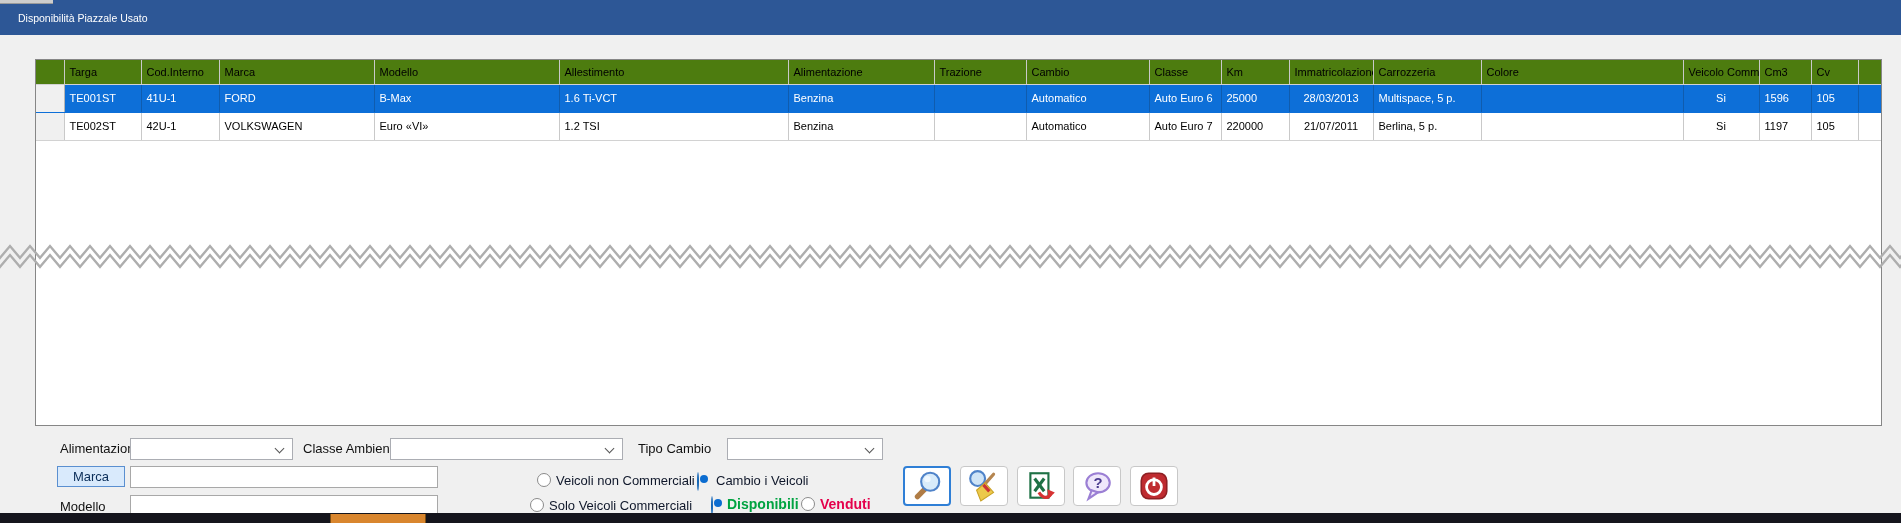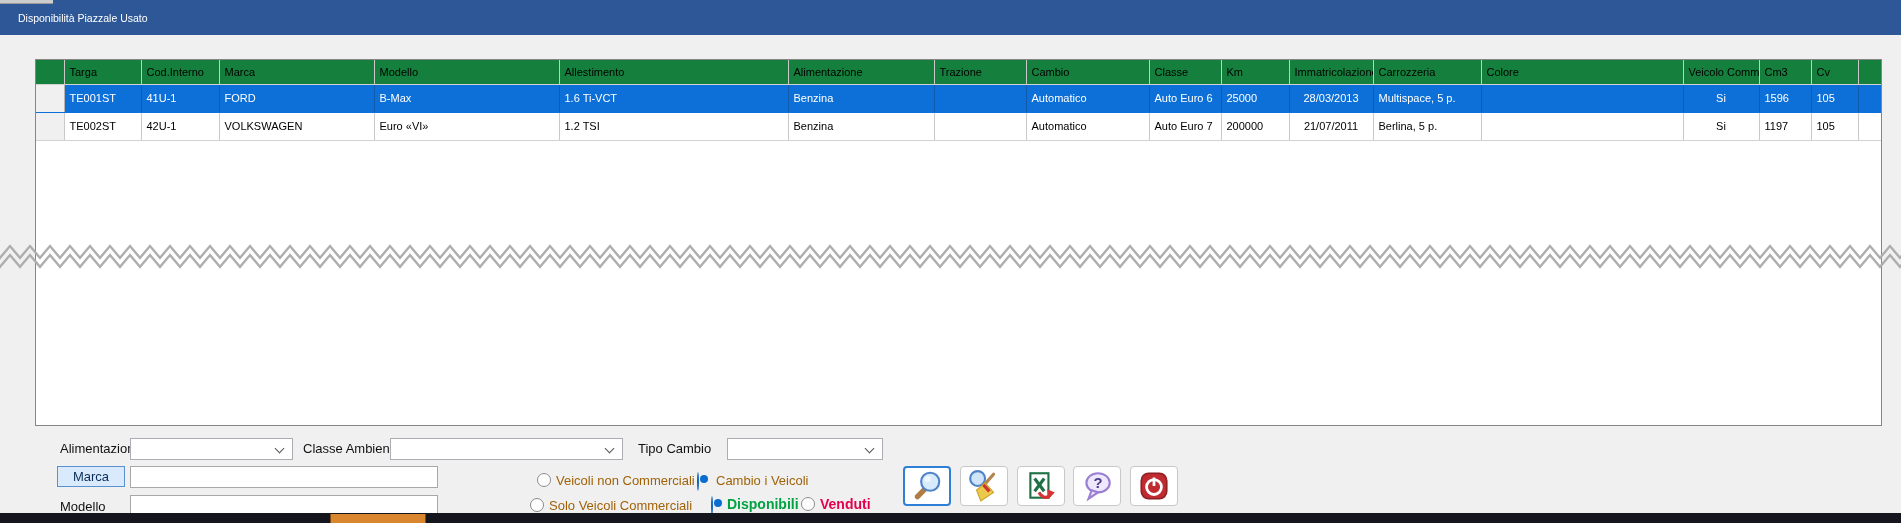--- a/index.html
+++ b/index.html
@@ -21,21 +21,21 @@
   
   .grid-wrap {
     left:35px; top:59px; width:1847px; height:367px;
     background:#ffffff; border:1px solid #868686; overflow:hidden;
   }
   table.grid { border-collapse:collapse; table-layout:fixed; width:1845px; font-size:11px; color:#000; }
   table.grid th, table.grid td {
     border-right:1px solid #c9c9c9; border-bottom:1px solid #d2d2d2;
     padding:0 5px; overflow:hidden; white-space:nowrap; font-weight:normal; text-align:left;
   }
-  table.grid th { height:24px; background:#15803d; }
+  table.grid th { height:24px; background:#4d7c0f; }
   table.grid td { height:28px; }
   td.rowsel, th.rowsel { background:#f0f0f0; border-right:1px solid #b5b5b5; border-bottom:1px solid #e6e6e6; }
   .al-r { text-align:left; }
   .al-c { text-align:center !important; }
   tr.selected td { background:#0d6fd8; color:#ffffff; border-right-color:#0f5cae; border-bottom-color:#0d6fd8; }
   tr.selected td.rowsel { background:#f0f0f0; color:#000; border-right-color:#b5b5b5; }
 
   
   .zigzag { left:0; top:243px; width:1901px; height:30px; pointer-events:none; }
 
@@ -59,21 +59,21 @@
     font-size:13px; line-height:19px; color:#0b2e59;
   }
 
   
   .radio { width:14px; height:14px; border-radius:50%; background:#fff; border:1px solid #8a8a8a; }
   .radio.checked { border:1px solid #1767b5; position:relative; }
   .radio.checked::after {
     content:""; position:absolute; left:2px; top:2px; width:8px; height:8px;
     border-radius:50%; background:#0b6cd0;
   }
-  .rlabel { font-size:13px; color:#a16207; white-space:nowrap; }
+  .rlabel { font-size:13px; color:#0f172a; white-space:nowrap; }
   .rlabel.green { color:#00A341; font-weight:bold; font-size:14px; }
   .rlabel.red   { color:#E4004B; font-weight:bold; font-size:14px; }
 
   
   .tbtn {
     width:48px; height:40px; background:#fff; border:1px solid #c8c8c8; border-radius:4px;
     display:flex; align-items:center; justify-content:center; cursor:pointer;
   }
   .tbtn.focused { border:2px solid #2f7fd6; }
 
@@ -160,21 +160,21 @@
       <td class="rowsel"></td>
       <td>TE002ST</td>
       <td>42U-1</td>
       <td>VOLKSWAGEN</td>
       <td>Euro «VI»</td>
       <td>1.2 TSI</td>
       <td>Benzina</td>
       <td></td>
       <td>Automatico</td>
       <td>Auto Euro 7</td>
-      <td class="al-r">200000</td>
+      <td class="al-r">220000</td>
       <td class="al-c">21/07/2011</td>
       <td>Berlina, 5 p.</td>
       <td></td>
       <td class="al-c">Si</td>
       <td class="al-r">1197</td>
       <td class="al-r">105</td>
       <td></td>
     </tr>
   </tbody>
     </table>

